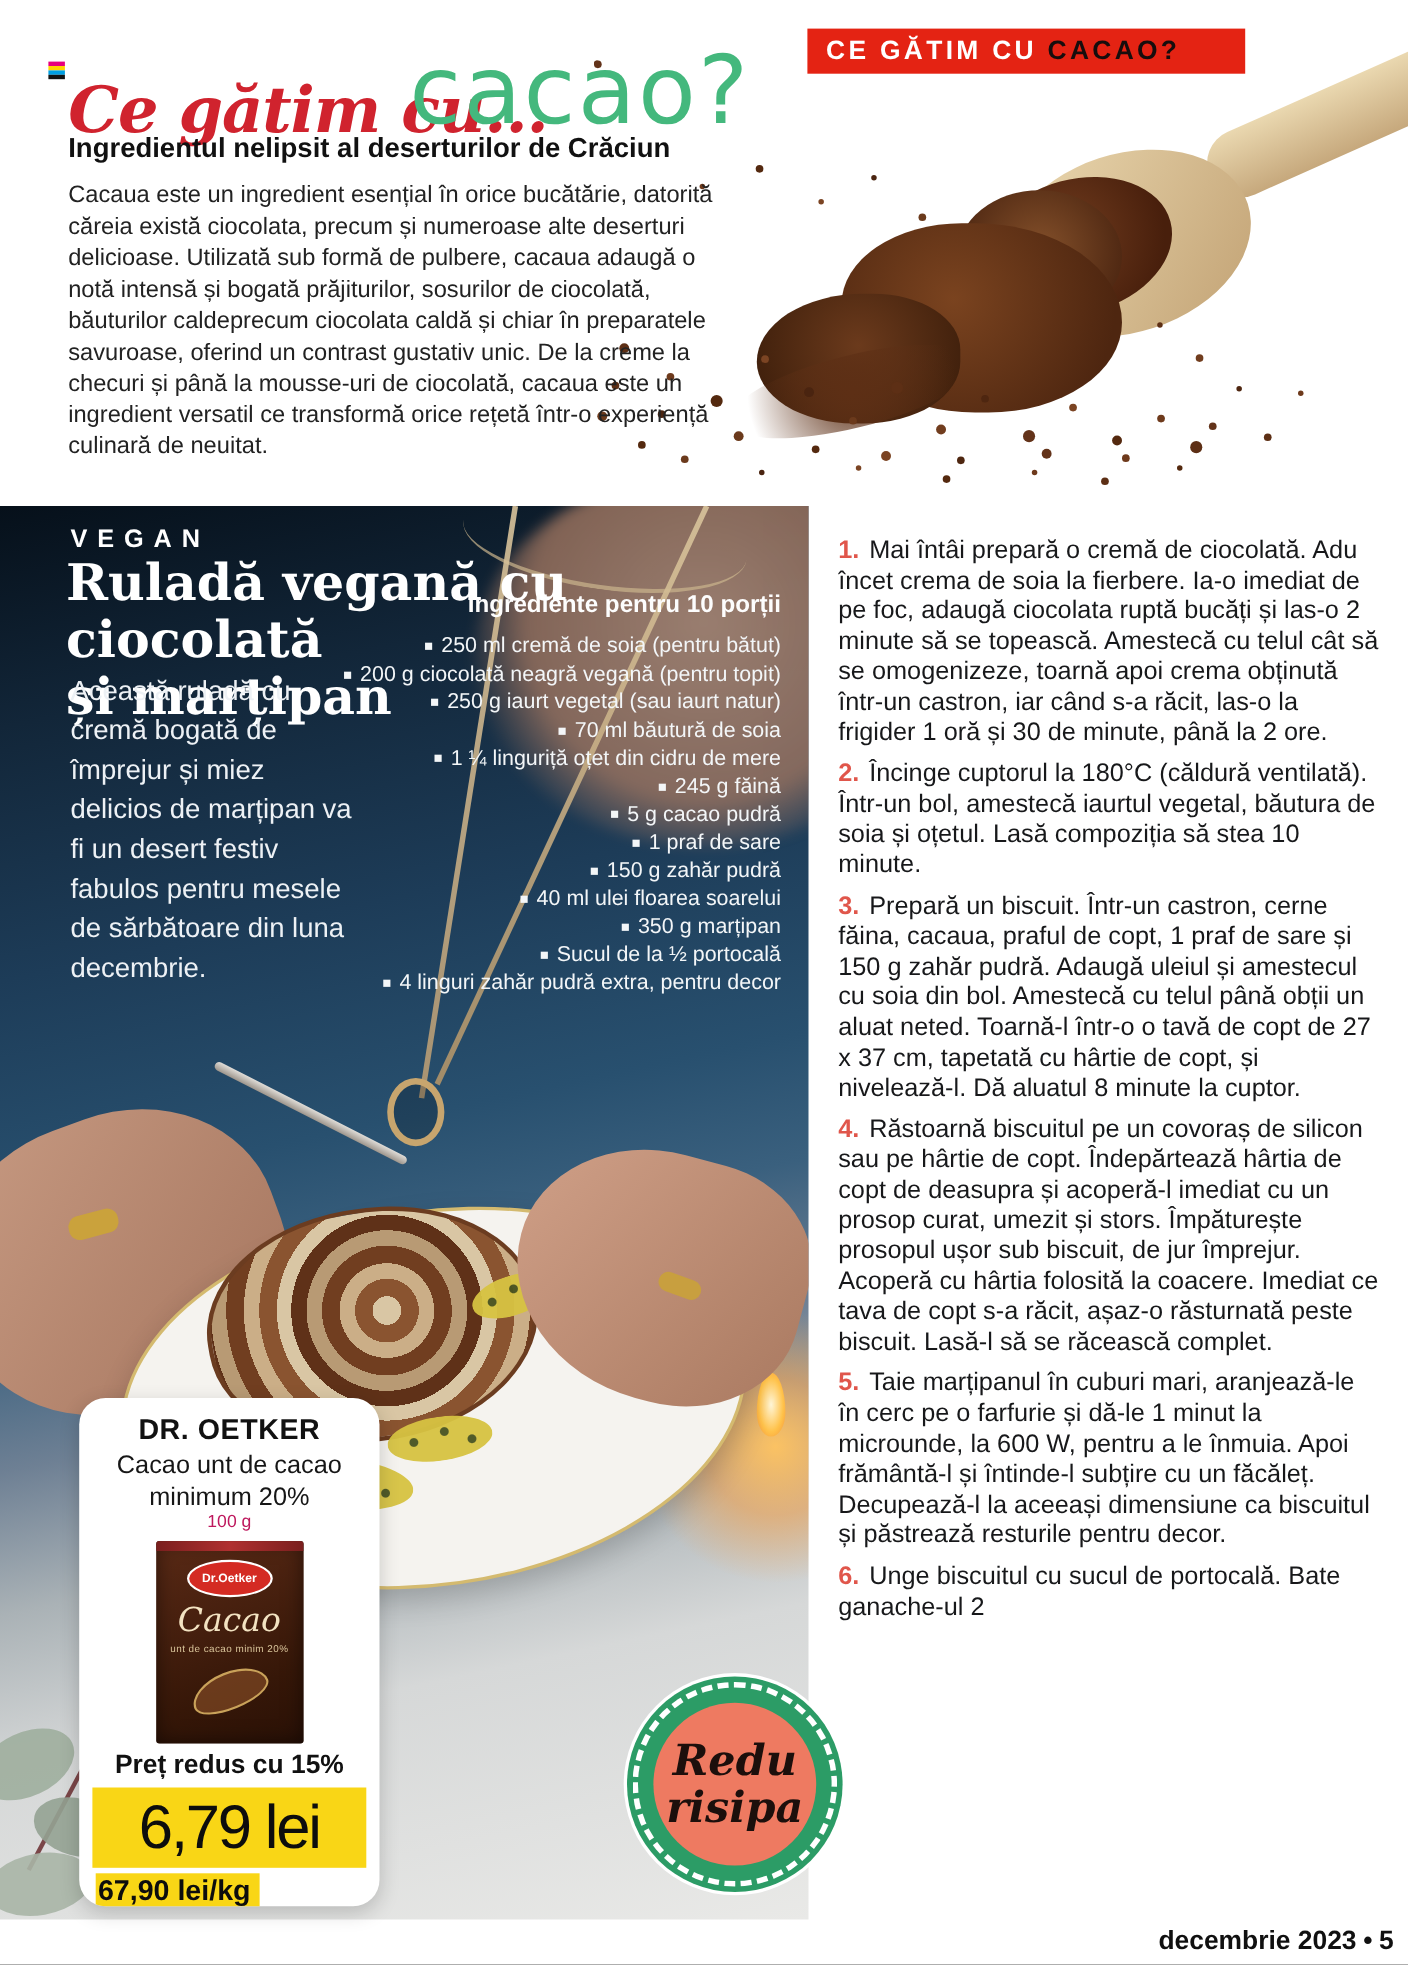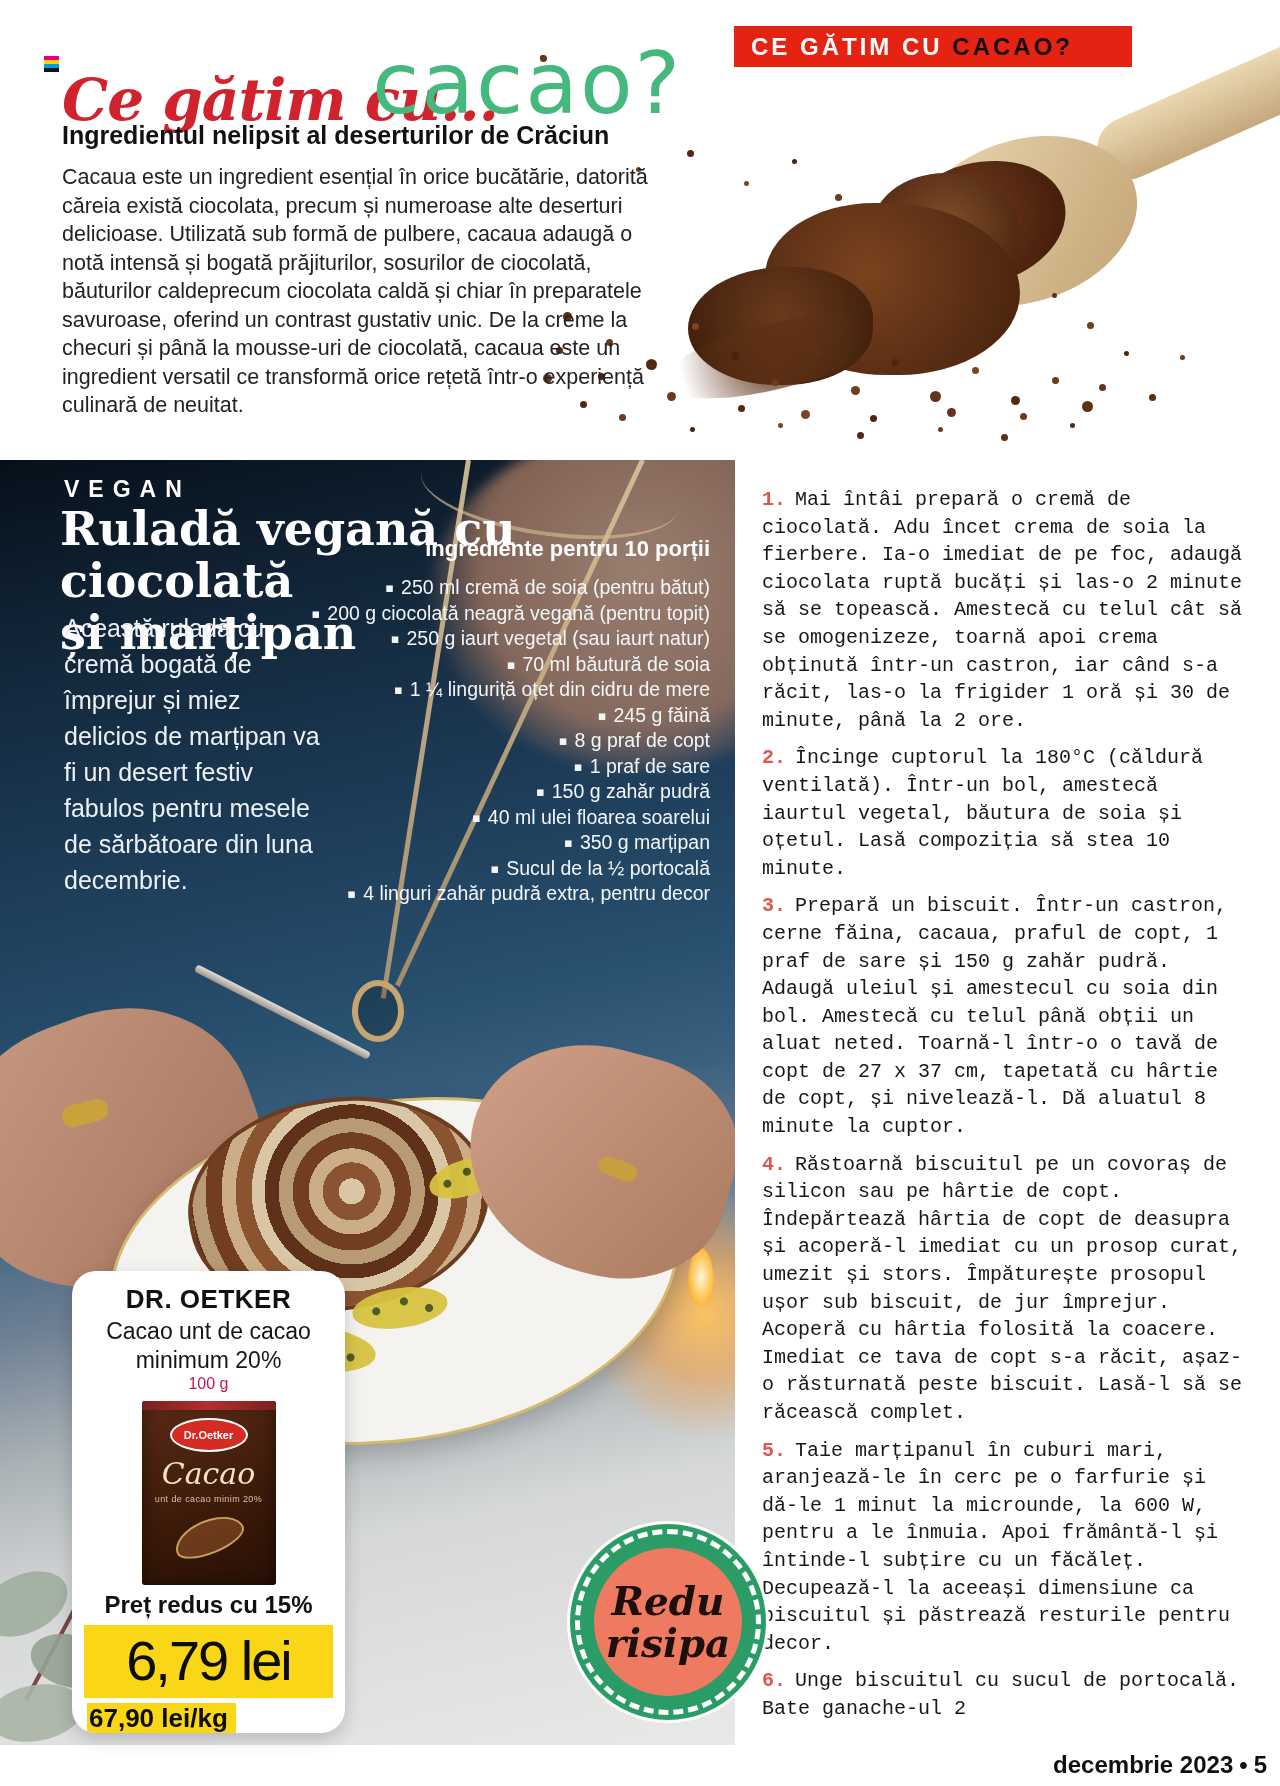--- a/index.html
+++ b/index.html
@@ -127,21 +127,21 @@
   .r-desc { position:absolute; left:64px; top:150px; width:262px; z-index:3;
     color:#edf1f5; font-size:25px; line-height:36px; }
   .ingredients { position:absolute; right:25px; top:76px; width:400px; z-index:3;
     text-align:right; color:#fff; }
   .ingredients h3 { font-size:22px; font-weight:bold; margin-bottom:13px; color:#fdfdfd; }
   .ingredients ul { list-style:none; font-size:19.5px; line-height:24.5px; color:#f3f6f8; }
   .blt { font-family:"DejaVu Sans", sans-serif; font-size:13px; vertical-align:2px; padding-right:7px; }
 
   
   .steps { position:absolute; left:762px; top:486px; width:492px; height:1259px; overflow:hidden; z-index:2; }
-  .step { margin-bottom:10px; font-size:20px; line-height:27.6px; color:#17181a;font-family:Liberation Mono, monospace; }
+  .step { margin-bottom:10px; font-size:23px; line-height:27.6px; color:#17181a; }
   .step .num { color: var(--step_red,#e0564b); font-weight:bold; padding-right:9px; }
 
   
   .card { position:absolute; left:72px; top:1271px; width:273px; height:462px; z-index:4;
     background:#fff; border-radius:24px; box-shadow:0 6px 18px rgba(0,0,0,.18);
     text-align:center; padding-top:13px; overflow:hidden; }
   .card .brand { font-size:26px; font-weight:bold; letter-spacing:.5px; color:#111; }
   .card .pname { font-size:23px; line-height:26px; color:#161616; margin-top:3px; }
   .card .psize { font-size:16px; color:#be185d; margin-top:2px; }
   .pbox { width:134px; height:184px; margin:8px auto 6px; position:relative;
@@ -244,21 +244,21 @@
 
     <div class="ingredients">
       <h3>Ingrediente pentru 10 porții</h3>
       <ul>
         <li><span class="blt">▪</span><span>250 ml cremă de soia (pentru bătut)</span></li>
         <li><span class="blt">▪</span><span>200 g ciocolată neagră vegană (pentru topit)</span></li>
         <li><span class="blt">▪</span><span>250 g iaurt vegetal (sau iaurt natur)</span></li>
         <li><span class="blt">▪</span><span>70 ml băutură de soia</span></li>
         <li><span class="blt">▪</span><span>1 ¼ linguriță oțet din cidru de mere</span></li>
         <li><span class="blt">▪</span><span>245 g făină</span></li>
-        <li><span class="blt">▪</span><span>8 g praf de copt</span></li>
+        <li><span class="blt">▪</span><span>5 g cacao pudră</span></li>
         <li><span class="blt">▪</span><span>1 praf de sare</span></li>
         <li><span class="blt">▪</span><span>150 g zahăr pudră</span></li>
         <li><span class="blt">▪</span><span>40 ml ulei floarea soarelui</span></li>
         <li><span class="blt">▪</span><span>350 g marțipan</span></li>
         <li><span class="blt">▪</span><span>Sucul de la ½ portocală</span></li>
         <li><span class="blt">▪</span><span>4 linguri zahăr pudră extra, pentru decor</span></li>
       </ul>
     </div>
   </div>
 

